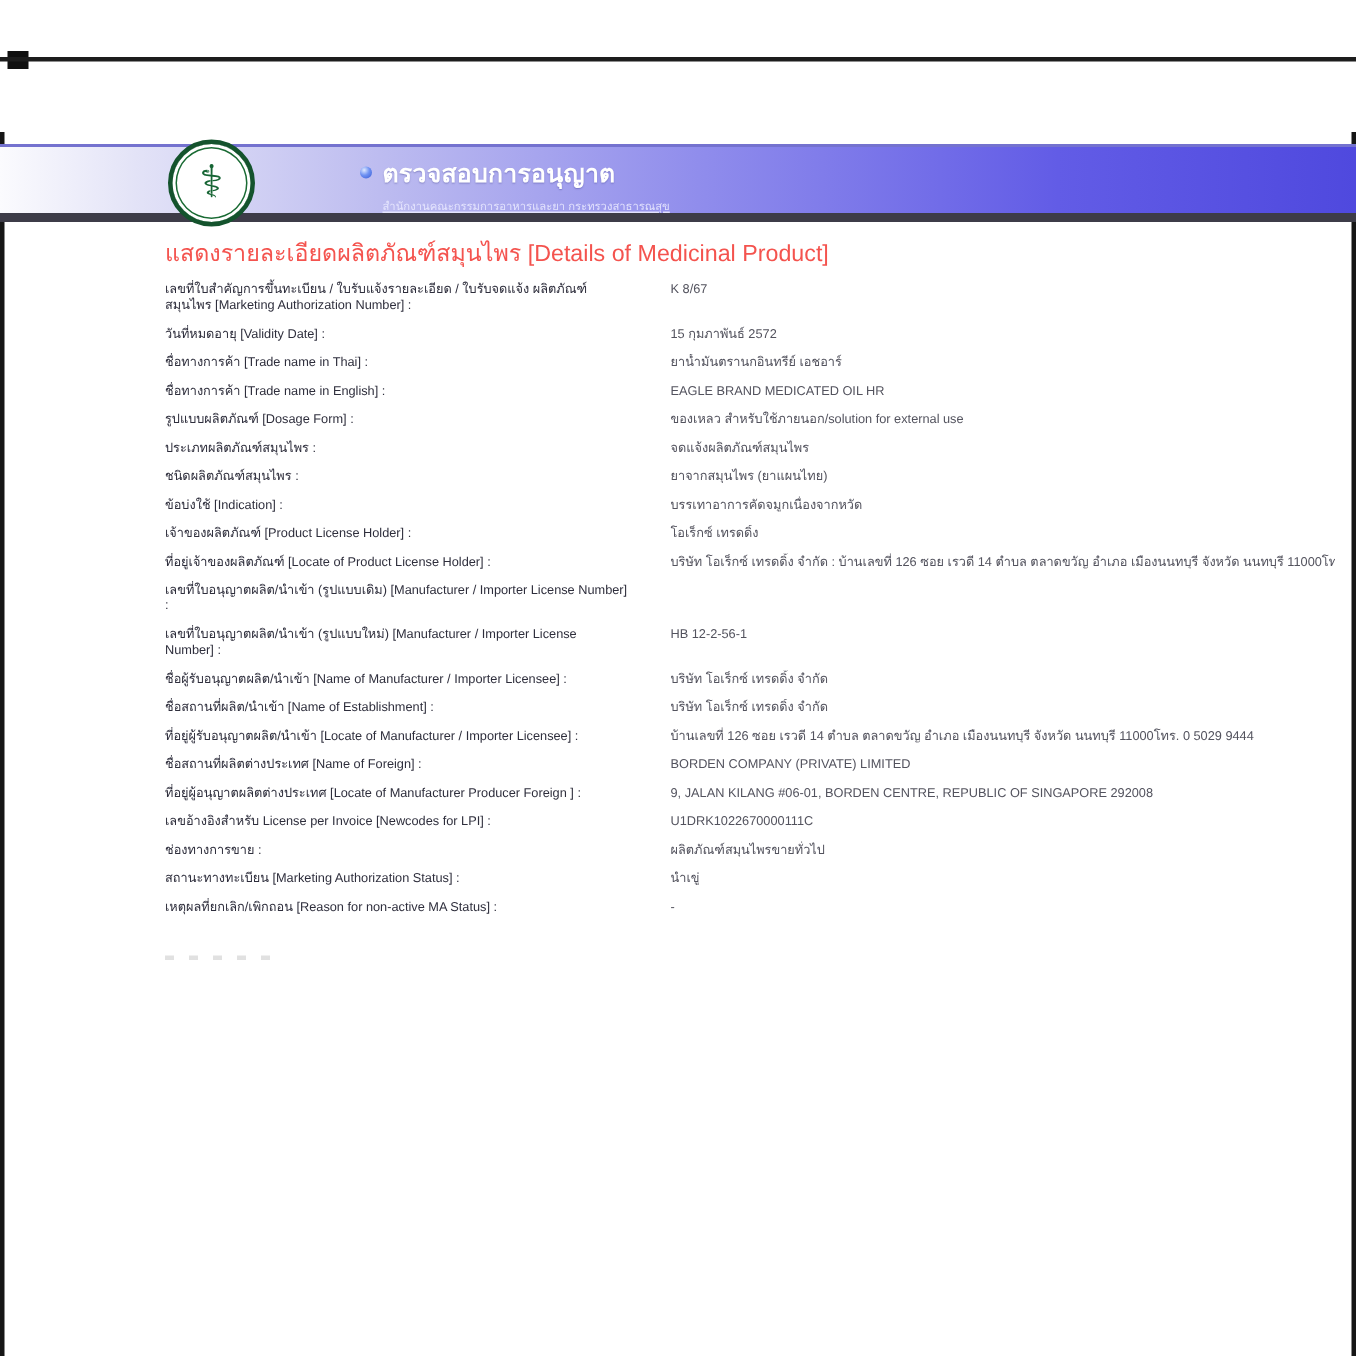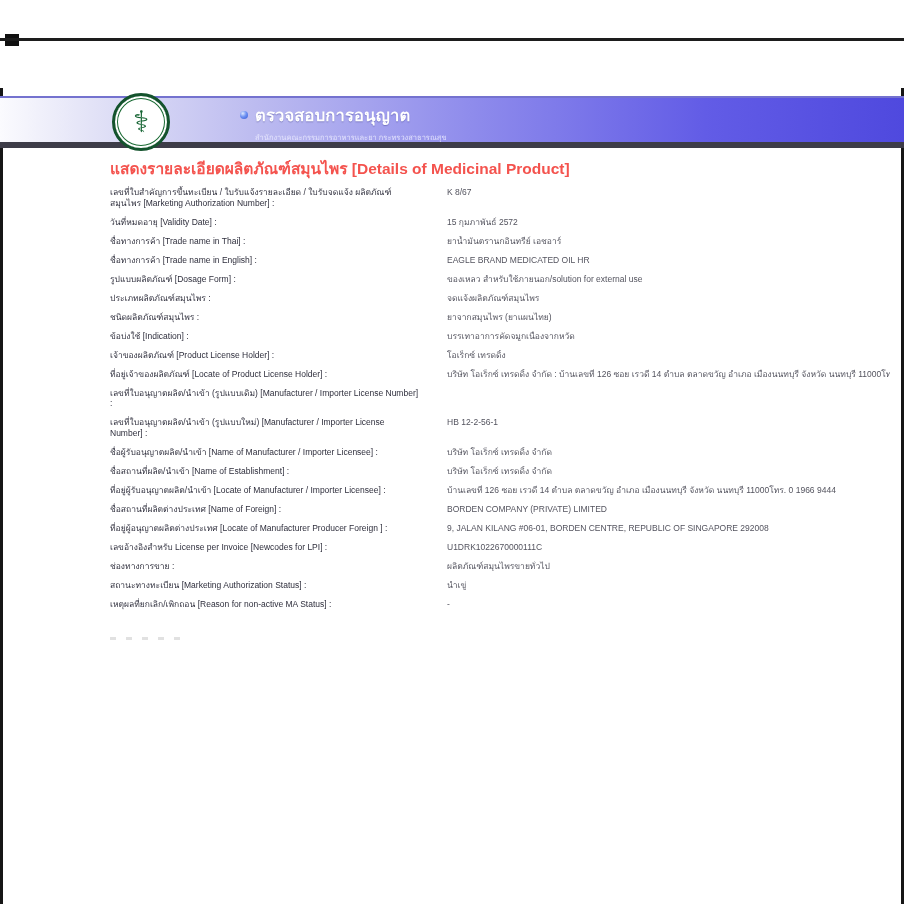--- a/index.html
+++ b/index.html
@@ -28,25 +28,25 @@
     display:flex;align-items:center;justify-content:center;z-index:5;
     box-shadow:inset 0 0 0 2px #ffffff, inset 0 0 0 3px #1a6b34;
   }
   .caduceus{font-size:30px;line-height:1;color:#166534;}
   .title-wrap{position:absolute;left:240px;top:102px;z-index:6;color:#ffffff;}
   .title-row{display:flex;align-items:center;gap:7px;}
   .dot{width:8px;height:8px;border-radius:50%;
     background:radial-gradient(circle at 35% 30%,#dfe9ff 0%,#6f92f2 45%,#3558d6 100%);
     flex:0 0 auto;}
   .header-title{font-size:16.5px;font-weight:700;letter-spacing:.2px;text-shadow:0 1px 1px rgba(40,40,120,.35);}
-  .header-subtitle{font-size:7.5px;margin-top:3px;margin-left:15px;color:#eaeaff;opacity:.9;}
+  .header-subtitle{font-size:7.5px;margin-top:3px;margin-left:15px;color:#eaeaff;opacity:.9;text-decoration:underline;}
   
   .page-heading{
     position:absolute;left:110px;top:156px;margin:0;
-    font-size:15.5px;font-weight:700;color:#f4534e;
+    font-size:15.5px;font-weight:400;color:#f4534e;
   }
   .fields{position:absolute;left:110px;top:187px;right:14px;}
   .field-row{display:grid;grid-template-columns:337px 1fr;margin-bottom:8.5px;align-items:start;}
   .field-label{
     font-size:8.5px;line-height:10.5px;font-weight:400;color:#2e2e3c;
     padding-right:28px;
   }
   .field-value{
     font-size:8.5px;line-height:10.5px;font-weight:400;color:#53535e;
     white-space:nowrap;overflow:hidden;
@@ -147,21 +147,21 @@
     <div class="field-value">บริษัท โอเร็กซ์ เทรดดิ้ง จำกัด</div>
   </div>
 
   <div class="field-row">
     <div class="field-label">ชื่อสถานที่ผลิต/นำเข้า [Name of Establishment] :</div>
     <div class="field-value">บริษัท โอเร็กซ์ เทรดดิ้ง จำกัด</div>
   </div>
 
   <div class="field-row">
     <div class="field-label">ที่อยู่ผู้รับอนุญาตผลิต/นำเข้า [Locate of Manufacturer / Importer Licensee] :</div>
-    <div class="field-value">บ้านเลขที่ 126 ซอย เรวดี 14 ตำบล ตลาดขวัญ อำเภอ เมืองนนทบุรี จังหวัด นนทบุรี 11000โทร. 0 1966 9444</div>
+    <div class="field-value">บ้านเลขที่ 126 ซอย เรวดี 14 ตำบล ตลาดขวัญ อำเภอ เมืองนนทบุรี จังหวัด นนทบุรี 11000โทร. 0 5029 9444</div>
   </div>
 
   <div class="field-row">
     <div class="field-label">ชื่อสถานที่ผลิตต่างประเทศ [Name of Foreign] :</div>
     <div class="field-value">BORDEN COMPANY (PRIVATE) LIMITED</div>
   </div>
 
   <div class="field-row">
     <div class="field-label">ที่อยู่ผู้อนุญาตผลิตต่างประเทศ [Locate of Manufacturer Producer Foreign ] :</div>
     <div class="field-value">9, JALAN KILANG #06-01, BORDEN CENTRE, REPUBLIC OF SINGAPORE 292008</div>

